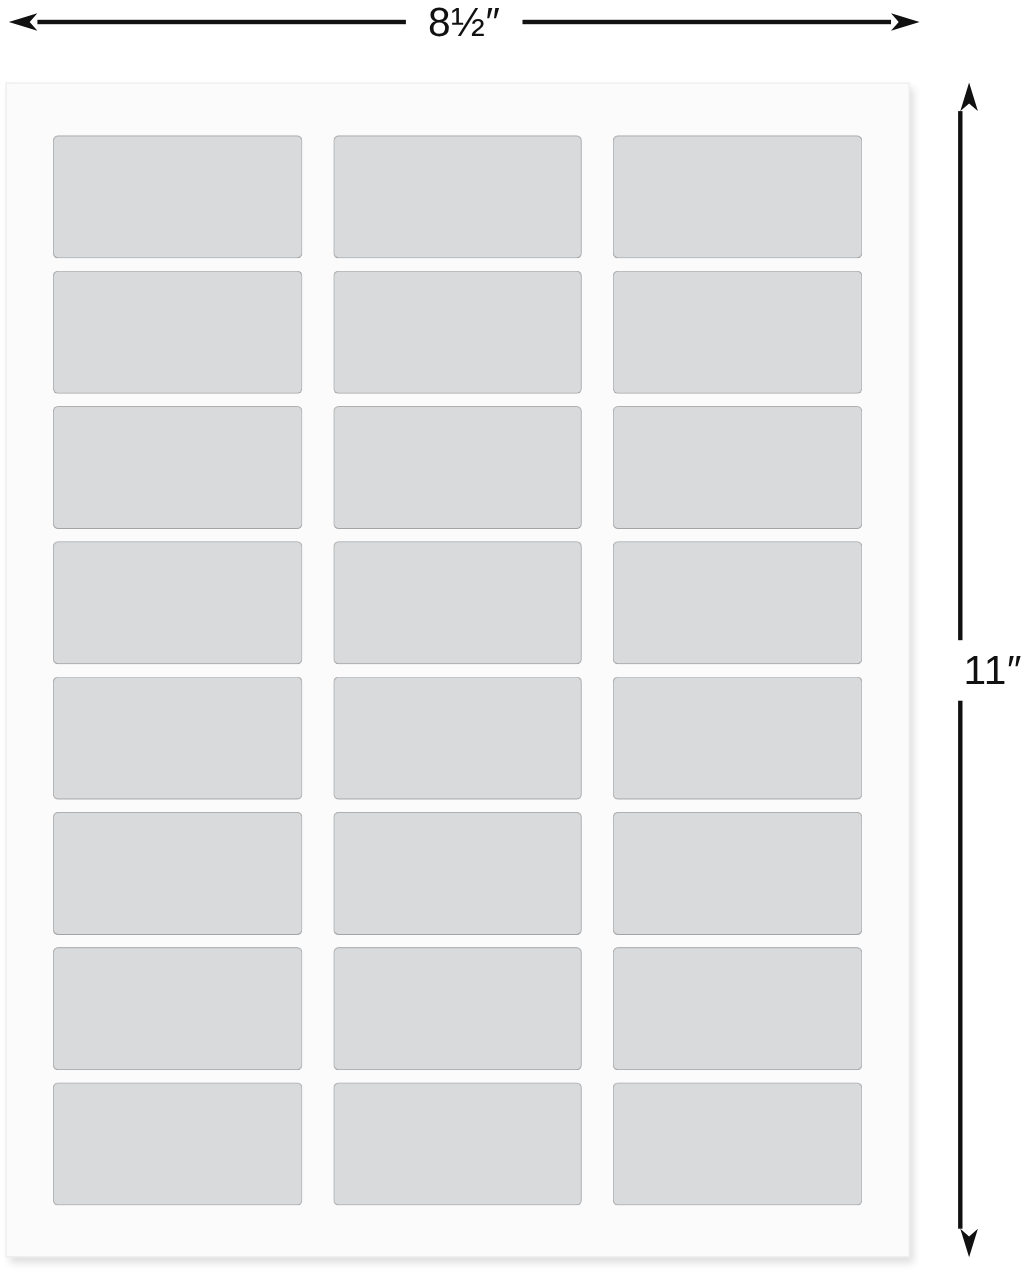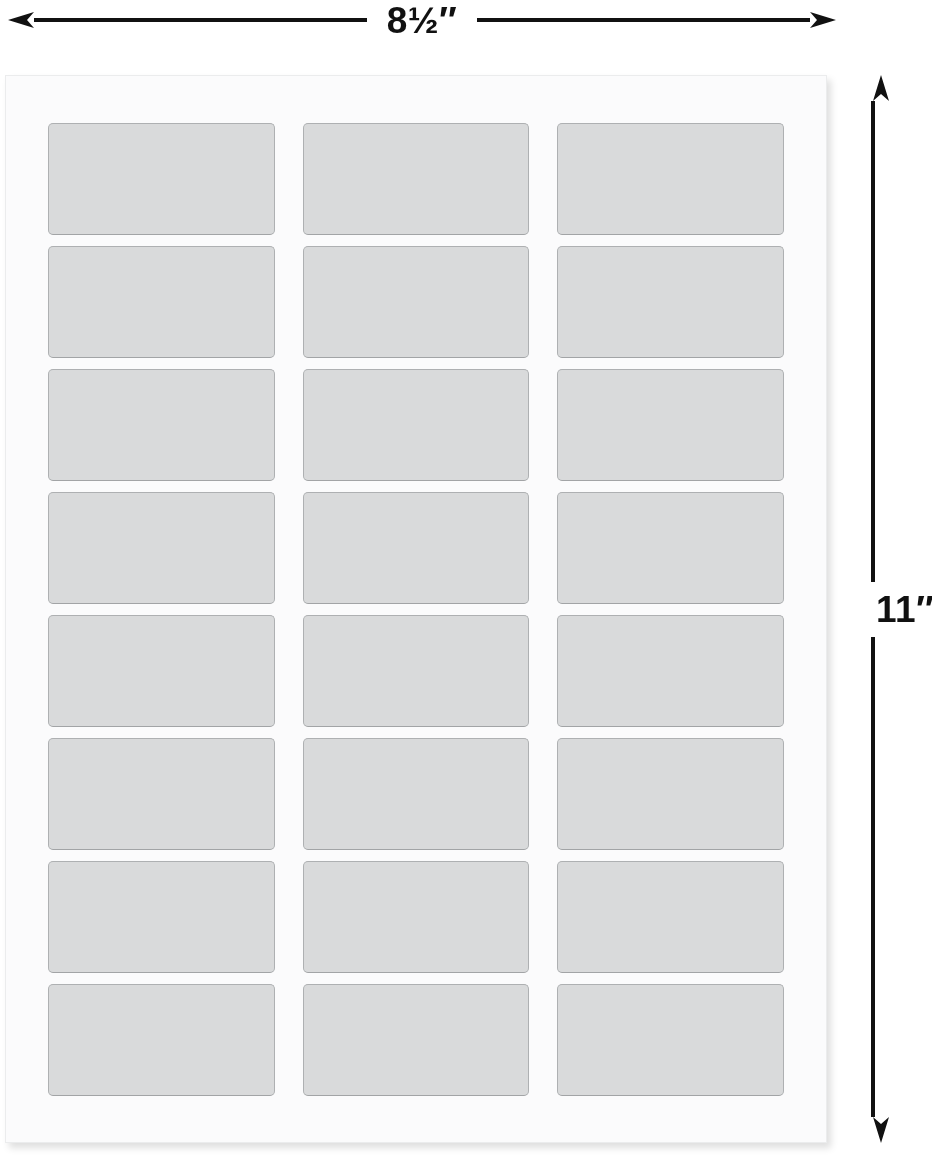--- a/index.html
+++ b/index.html
@@ -40,21 +40,21 @@
     height: 4px;
     background: var(--ann, #111);
   }
   .dim-line-v {
     flex: 1;
     width: 4px;
     background: var(--ann, #111);
   }
   .dim-text {
     font-size: 37px;
-    font-weight: 700;
+    font-weight: 400;
     color: var(--ann, #111);
     line-height: 1;
     white-space: nowrap;
     letter-spacing: 0.5px;
   }
   .dim-h .dim-text { margin: 0 20px; }
   .dim-v .dim-text { margin: 9px 0; position: relative; left: 5px; }
   .arrowhead { display: block; flex: 0 0 auto; }
 
   

